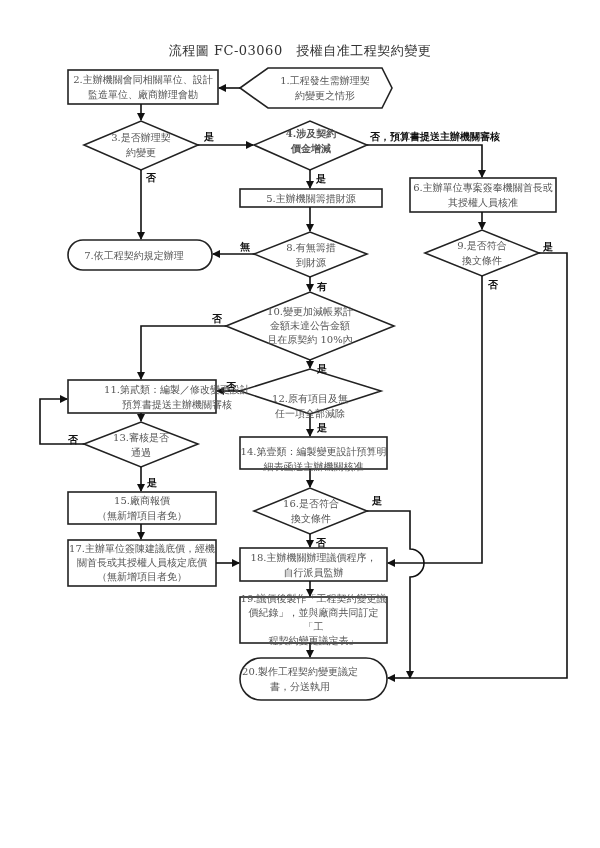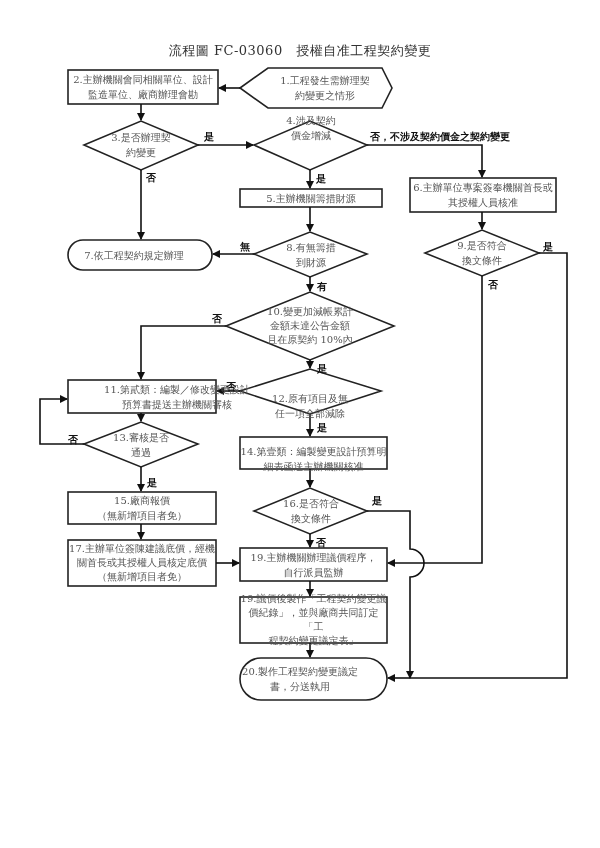--- a/index.html
+++ b/index.html
@@ -123,21 +123,21 @@
     <line x1="310" y1="643" x2="310" y2="657" marker-end="url(#arr)"></line>
   </g>
 </svg>
 
 <div class="node-text" style="left:262px;top:68px;width:126px;height:40px;">1.工程發生需辦理契
 約變更之情形</div>
 <div class="node-text" style="left:68px;top:70px;width:150px;height:34px;">2.主辦機關會同相關單位、設計
 監造單位、廠商辦理會勘</div>
 <div class="node-text" style="left:96px;top:123px;width:90px;height:44px;">3.是否辦理契
 約變更</div>
-<div class="node-text" style="left:266px;top:106px;width:90px;height:44px;">4.涉及契約
+<div class="node-text" style="left:266px;top:119px;width:90px;height:44px;font-weight:bold;">4.涉及契約
 價金增減</div>
 <div class="node-text" style="left:240px;top:189px;width:142px;height:18px;">5.主辦機關籌措財源</div>
 <div class="node-text" style="left:410px;top:178px;width:146px;height:34px;">6.主辦單位專案簽奉機關首長或
 其授權人員核准</div>
 <div class="node-text" style="left:68px;top:240px;width:132px;height:30px;">7.依工程契約規定辦理</div>
 <div class="node-text" style="left:266px;top:234px;width:90px;height:42px;">8.有無籌措
 到財源</div>
 <div class="node-text" style="left:437px;top:232px;width:90px;height:42px;">9.是否符合
 換文條件</div>
 <div class="node-text" style="left:248px;top:302px;width:124px;height:48px;line-height:14px;">10.變更加減帳累計
@@ -151,32 +151,32 @@
 通過</div>
 <div class="node-text" style="left:240px;top:437px;width:147px;height:44px;">14.第壹類：編製變更設計預算明
 細表函送主辦機關核准</div>
 <div class="node-text" style="left:68px;top:492px;width:148px;height:32px;">15.廠商報價
 （無新增項目者免）</div>
 <div class="node-text" style="left:266px;top:490px;width:90px;height:42px;">16.是否符合
 換文條件</div>
 <div class="node-text" style="left:68px;top:540px;width:148px;height:46px;line-height:14px;">17.主辦單位簽陳建議底價，經機
 關首長或其授權人員核定底價
 （無新增項目者免）</div>
-<div class="node-text" style="left:240px;top:548px;width:147px;height:33px;">19.主辦機關辦理議價程序，
+<div class="node-text" style="left:240px;top:548px;width:147px;height:33px;">18.主辦機關辦理議價程序，
 自行派員監辦</div>
 <div class="node-text" style="left:240px;top:597px;width:147px;height:46px;line-height:14px;">19.議價後製作「工程契約變更議
 價紀錄」，並與廠商共同訂定「工
 程契約變更議定表」</div>
 <div class="node-text" style="left:240px;top:658px;width:120px;height:42px;">20.製作工程契約變更議定
 書，分送執用</div>
 
 <span class="lbl" style="left:204px;top:130px;">是</span>
 <span class="lbl" style="left:146px;top:171px;">否</span>
 <span class="lbl" style="left:316px;top:172px;">是</span>
-<span class="lbl" style="left:370px;top:130px;">否，不涉及契約價金之契約變更</span>
+<span class="lbl" style="left:370px;top:130px;">否，預算書提送主辦機關審核</span>
 <span class="lbl" style="left:240px;top:240px;">無</span>
 <span class="lbl" style="left:317px;top:280px;">有</span>
 <span class="lbl" style="left:543px;top:240px;">是</span>
 <span class="lbl" style="left:488px;top:278px;">否</span>
 <span class="lbl" style="left:212px;top:312px;">否</span>
 <span class="lbl" style="left:317px;top:362px;">是</span>
 <span class="lbl" style="left:226px;top:380px;">否</span>
 <span class="lbl" style="left:317px;top:421px;">是</span>
 <span class="lbl" style="left:68px;top:433px;">否</span>
 <span class="lbl" style="left:147px;top:476px;">是</span>

